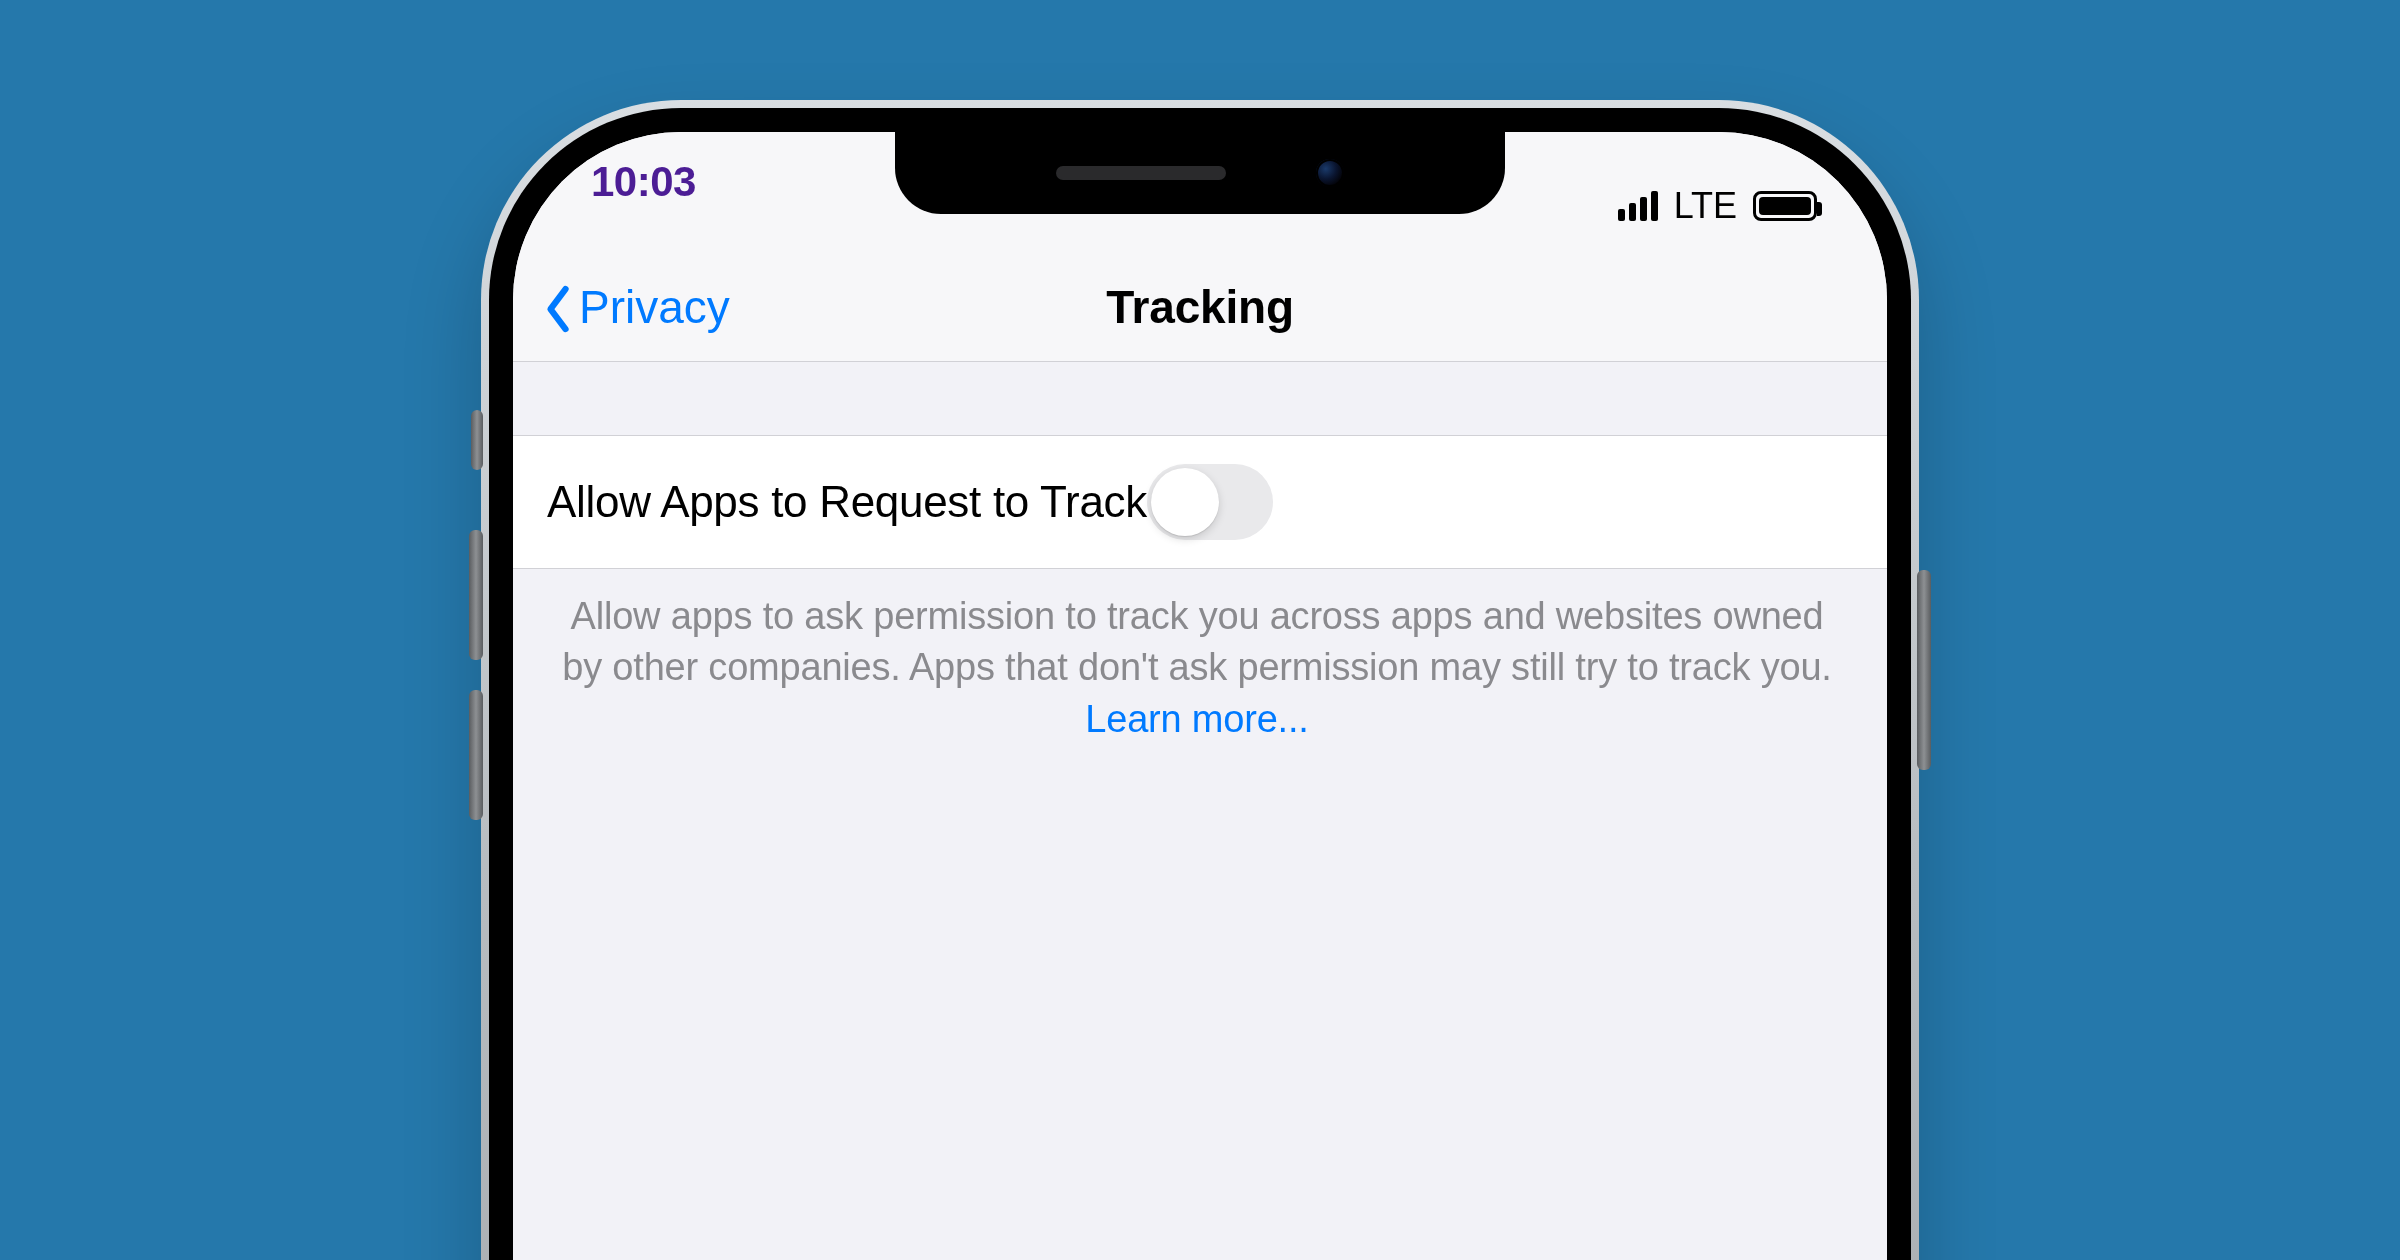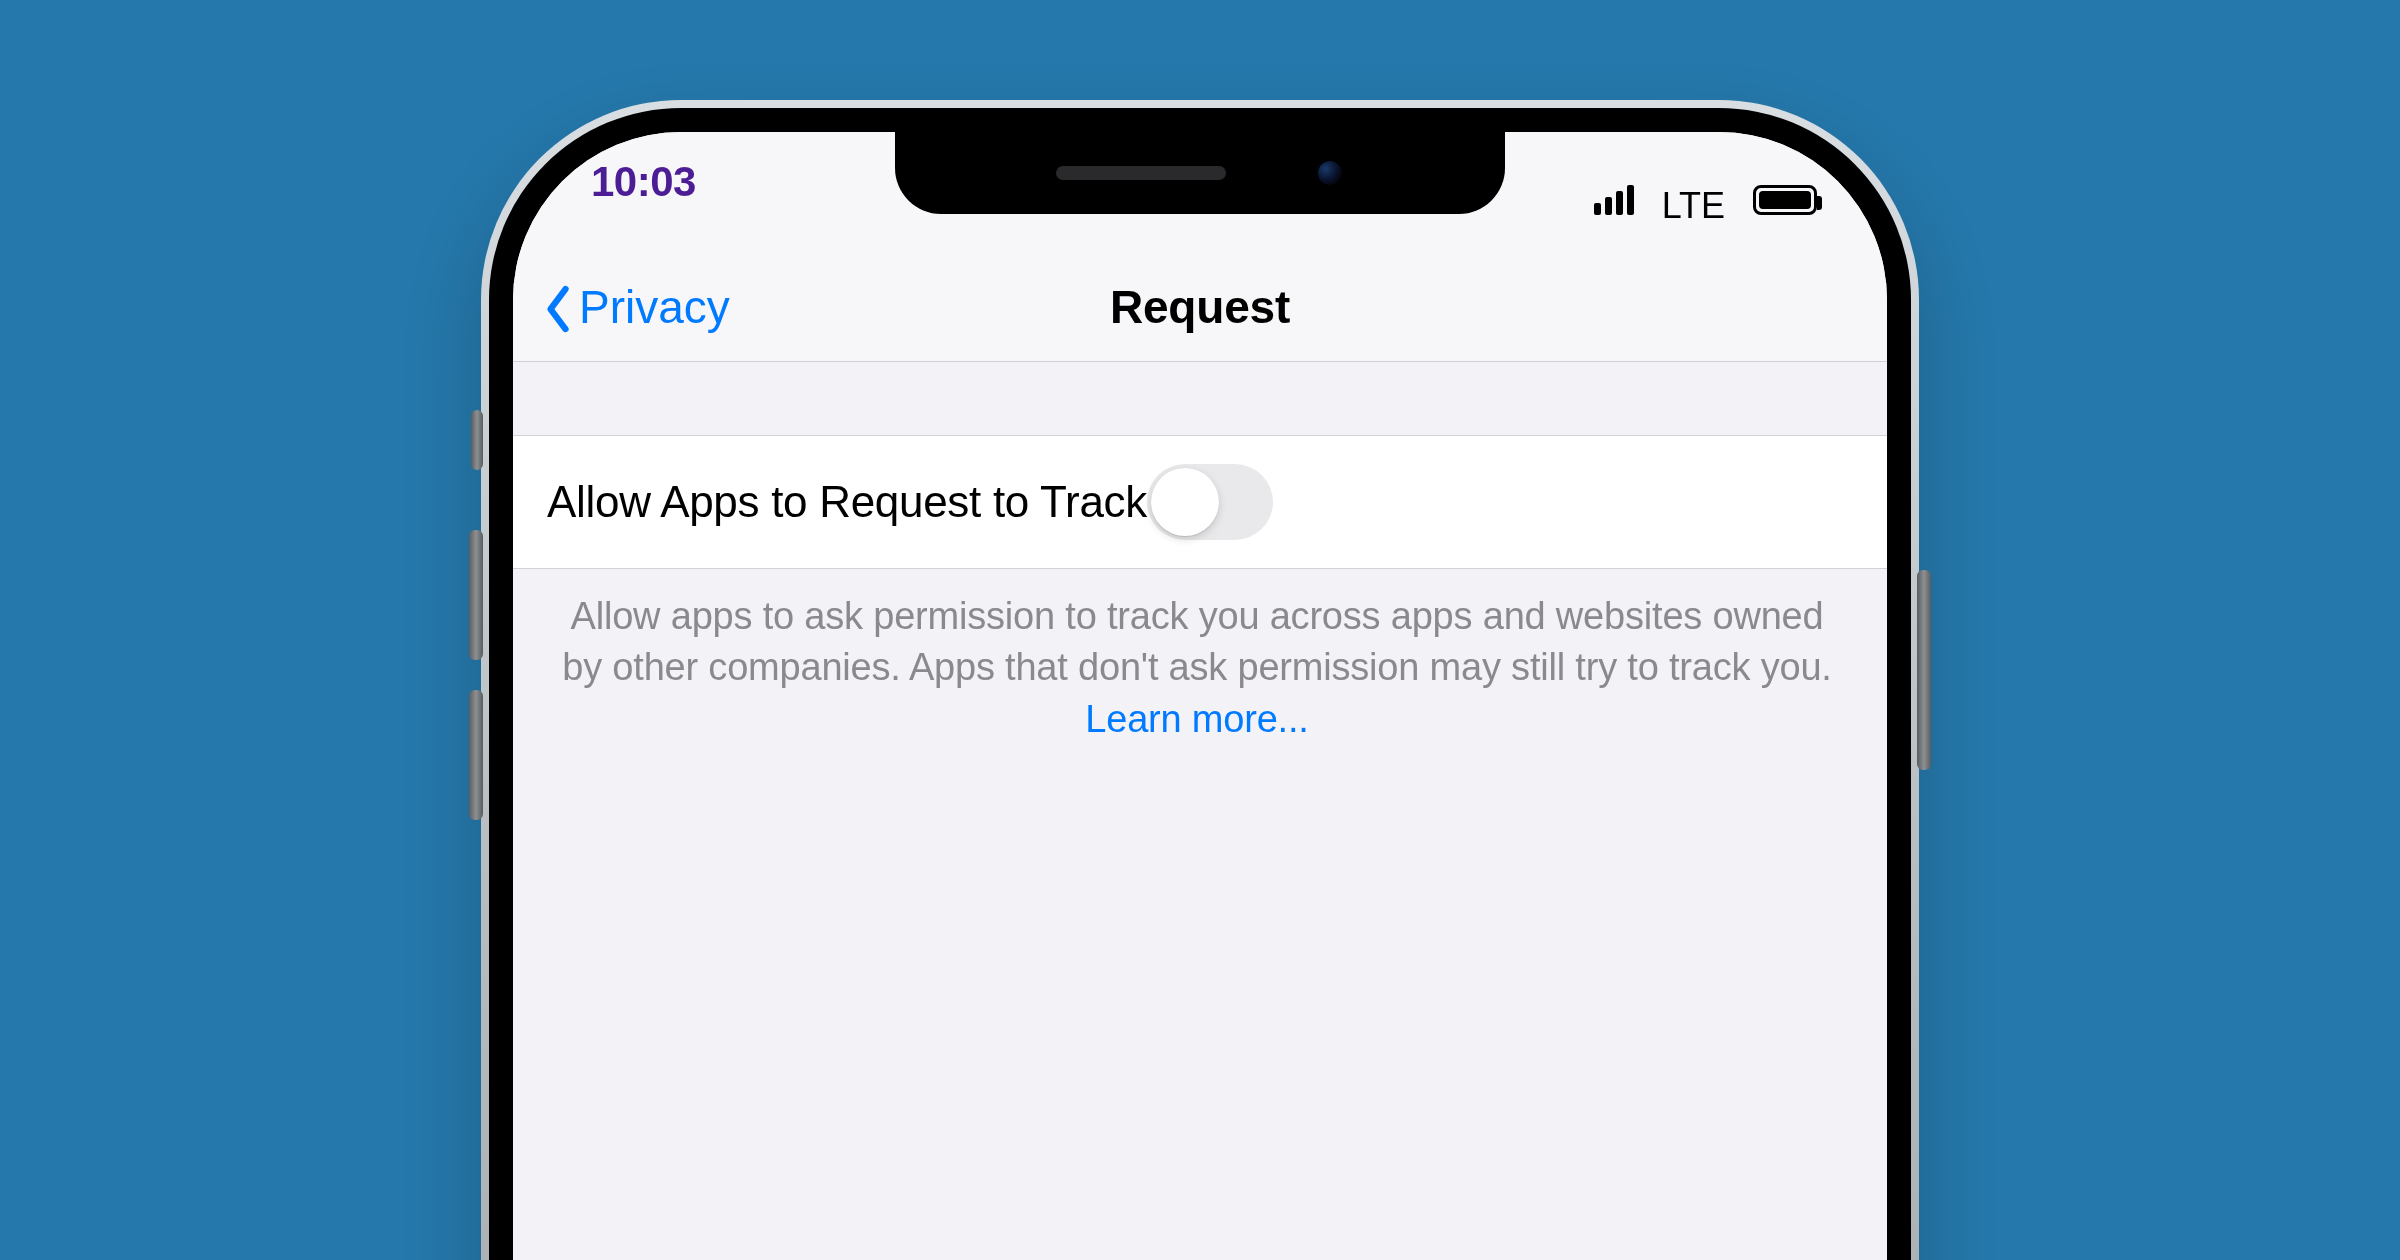--- a/index.html
+++ b/index.html
@@ -87,22 +87,22 @@
     background: #f7f7f9;
   }
   .status-time {
     font-size: 42px;
     font-weight: 700;
     letter-spacing: -0.5px;
     color: #4c1d95;
   }
   .status-right {
     display: flex;
-    align-items: flex-start;
-    gap: 28px;
+    align-items: center;
+    gap: 16px;
     margin-top: 48px;
   }
   .signal { display: flex; align-items: flex-end; gap: 4px; }
   .signal div { width: 7px; background: #000; border-radius: 2px; }
   .signal div:nth-child(1){height:12px}
   .signal div:nth-child(2){height:18px}
   .signal div:nth-child(3){height:24px}
   .signal div:nth-child(4){height:30px}
   .carrier { font-size: 36px; font-weight: 500; color:#000; }
   .battery {
@@ -221,21 +221,21 @@
 
       <div class="nav-bar">
         <div class="back-btn">
           <span class="back-chevron">
             <svg viewBox="0 0 24 40" fill="none" stroke="#007aff" stroke-width="5" stroke-linecap="round" stroke-linejoin="round">
                 <polyline points="18,4 6,20 18,36"></polyline>
               </svg>
           </span>
           <span>Privacy</span>
         </div>
-        <div class="nav-title">Request</div>
+        <div class="nav-title">Tracking</div>
       </div>
 
       <div class="section-gap"></div>
 
       <div class="row">
         <div class="row-label">Allow Apps to Request to Track</div>
         <div class="toggle">
           <div class="toggle-knob"></div>
         </div>
       </div>

